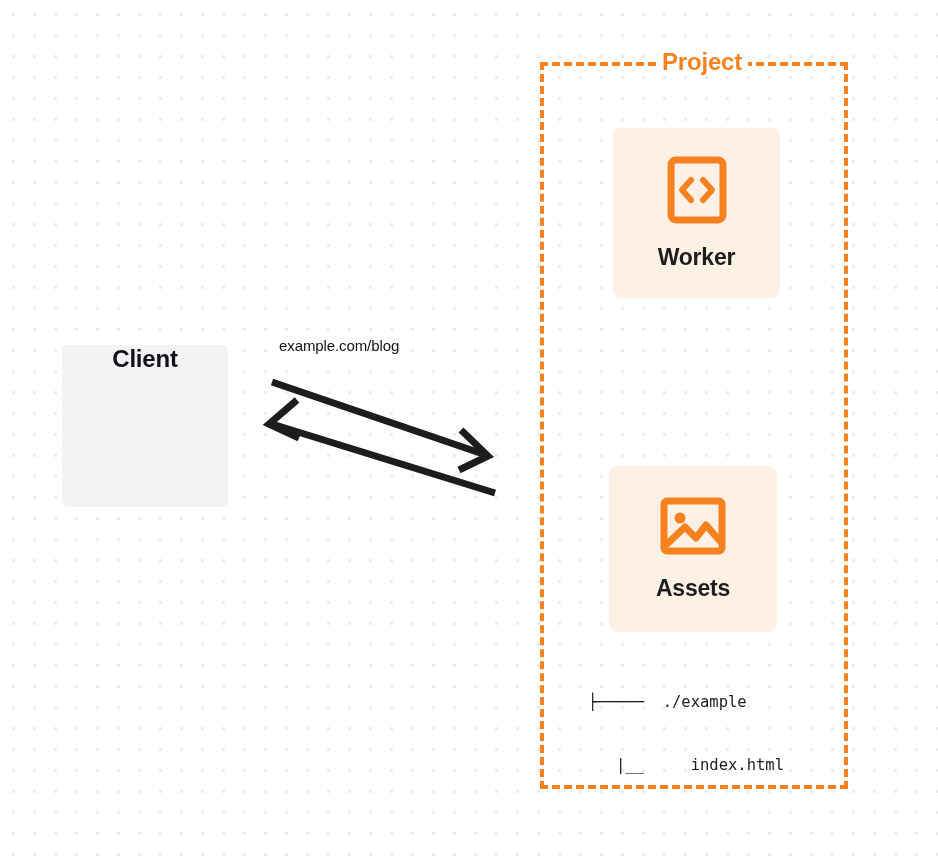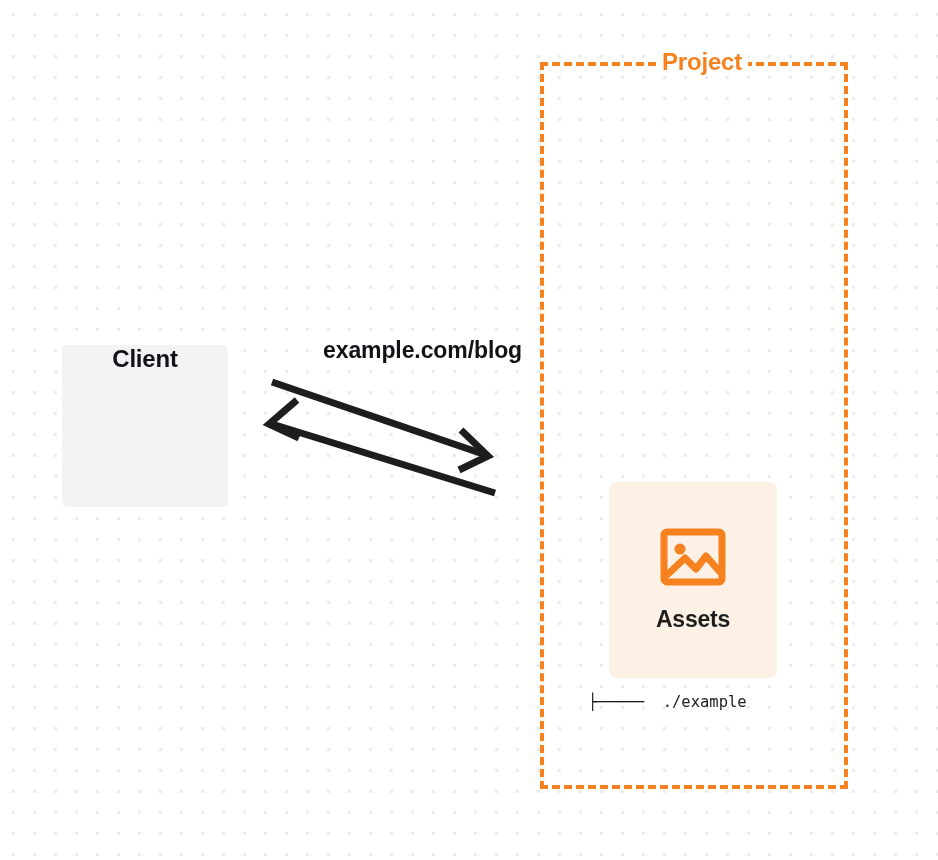--- a/index.html
+++ b/index.html
@@ -40,26 +40,25 @@
     font-weight: 700;
     color: #111216;
     letter-spacing: -0.2px;
   }
 
   
   .edge-label {
     position: absolute;
     left: 279px;
     top: 337px;
-    font-size: 23px;
-    font-weight: 700;
+    font-size: 15px;
+    font-weight: 400;
     color: #111216;
     letter-spacing: -0.1px;
     white-space: nowrap;
-    margin-left: 44px;
   }
 
   
   .arrow-layer {
     position: absolute;
     left: 0;
     top: 0;
     width: 938px;
     height: 860px;
     pointer-events: none;
@@ -102,23 +101,23 @@
     justify-content: center;
   }
   .card-worker {
     left: 613px;
     top: 128px;
     width: 167px;
     height: 170px;
   }
   .card-assets {
     left: 609px;
-    top: 482px;
+    top: 466px;
     width: 168px;
-    height: 196px;
+    height: 166px;
   }
   .card-icon {
     display: block;
     margin-bottom: 16px;
   }
   .card-label {
     font-size: 23px;
     font-weight: 700;
     color: #1d1d1f;
     letter-spacing: -0.2px;
@@ -160,30 +159,41 @@
 
     <g>
       <line x1="495" y1="493" x2="272" y2="424" stroke="#1d1d1f" stroke-width="7" stroke-linecap="butt"></line>
       <polyline points="297,400 269,424 299,438" fill="none" stroke="#1d1d1f" stroke-width="7" stroke-linecap="butt" stroke-linejoin="miter"></polyline>
     </g>
   </svg>
 
   <div class="project-box"></div>
   <div class="project-title" style="left:694px;">Project</div>
 
+  <div class="card card-worker">
+    <span class="card-icon">
+      <svg width="60" height="68" viewBox="0 0 60 68">
+        <rect x="4" y="4" width="52" height="60" rx="5" ry="5" fill="none" stroke="#f6821f" stroke-width="7"></rect>
+        <polyline points="24,24 15,34 24,44" fill="none" stroke="#f6821f" stroke-width="6" stroke-linecap="round" stroke-linejoin="round"></polyline>
+        <polyline points="36,24 45,34 36,44" fill="none" stroke="#f6821f" stroke-width="6" stroke-linecap="round" stroke-linejoin="round"></polyline>
+      </svg>
+    </span>
+    <span class="card-label">Worker</span>
+  </div>
 
   <div class="card card-assets">
     <span class="card-icon">
       <svg width="66" height="58" viewBox="0 0 66 58">
         <rect x="4" y="4" width="58" height="50" rx="3" ry="3" fill="none" stroke="#f6821f" stroke-width="7"></rect>
         <circle cx="20" cy="21" r="5.5" fill="#f6821f"></circle>
         <polyline points="7,47 25,30 36,41 46,28 60,44" fill="none" stroke="#f6821f" stroke-width="7" stroke-linecap="round" stroke-linejoin="round"></polyline>
       </svg>
     </span>
     <span class="card-label">Assets</span>
   </div>
 
   <div class="file-tree">
     <span class="tree-line">├─────  ./example</span>
+    <span class="tree-line">   |__     index.html</span>
     
   </div>
 
 </div>
 
 </body></html>

